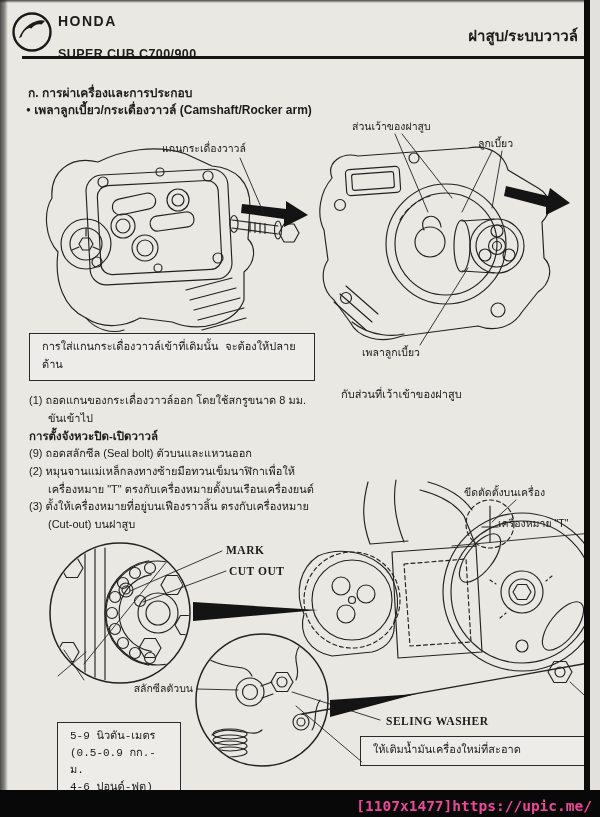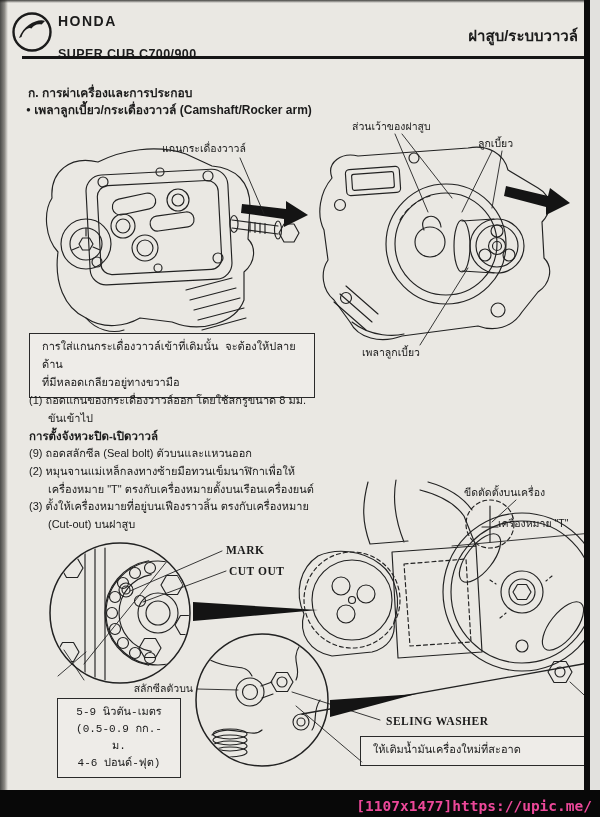--- a/index.html
+++ b/index.html
@@ -133,28 +133,28 @@
       <path d="M420,345 L468,268" stroke-width="0.9"></path>
     </g>
     <text x="352" y="130" font-size="10.5" stroke="none">ส่วนเว้าของฝาสูบ</text>
     <text x="478" y="147" font-size="10.5" stroke="none">ลูกเบี้ยว</text>
     <text x="362" y="356" font-size="10.5" stroke="none">เพลาลูกเบี้ยว</text>
   </g>
 </svg>
 
 <div class="abs box thai" style="left:29px;top:333px;width:260px;">
   <div>การใส่แกนกระเดื่องวาวล์เข้าที่เดิมนั้น  จะต้องให้ปลายด้าน</div>
-  <div>ที่มีหลอดเกลียวอยู่ทางขวามือ</div>
 </div>
 
 <div class="abs thai" style="left:29px;top:392px;width:292px;">
   <div>(1) ถอดแกนของกระเดื่องวาวล์ออก  โดยใช้สกรูขนาด 8 มม.</div>
   <div class="indent">ขันเข้าไป</div>
 </div>
 <div class="abs thai" style="left:322px;top:386px;width:264px;">
+  <div class="indent">กับส่วนที่เว้าเข้าของฝาสูบ</div>
 </div>
 
 <div class="abs thai bold" style="left:29px;top:427px;font-size:11.5px;">การตั้งจังหวะปิด-เปิดวาวล์</div>
 <div class="abs thai" style="left:29px;top:445px;width:300px;">
   <div>(9) ถอดสลักซีล (Seal bolt) ตัวบนและแหวนออก</div>
   <div>(2) หมุนจานแม่เหล็กลงทางซ้ายมือทวนเข็มนาฬิกาเพื่อให้</div>
   <div class="indent">เครื่องหมาย "T" ตรงกับเครื่องหมายตั้งบนเรือนเครื่องยนต์</div>
   <div>(3) ตั้งให้เครื่องหมายที่อยู่บนเฟืองราวลิ้น ตรงกับเครื่องหมาย</div>
   <div class="indent">(Cut-out) บนฝาสูบ</div>
 </div>
@@ -266,21 +266,21 @@
 
     <text class="en" x="226" y="554" font-size="11.5" stroke="none">MARK</text>
     <text class="en" x="229" y="575" font-size="11.5" stroke="none">CUT OUT</text>
     <text x="464" y="496" font-size="10.5" stroke="none">ขีดตัดตั้งบนเครื่อง</text>
     <text x="498" y="527" font-size="10.5" stroke="none">เครื่องหมาย "T"</text>
     <text x="193" y="692" font-size="10.5" text-anchor="end" stroke="none">สลักซีลตัวบน</text>
     <text class="en" x="386" y="725" font-size="11.5" stroke="none">SELING WASHER</text>
   </g>
 </svg>
 
-<div class="abs box thai" style="left:57px;top:698px;width:98px;line-height:1.55;text-align:center;">
+<div class="abs box thai" style="left:57px;top:722px;width:98px;line-height:1.55;">
   <div>5-9 นิวตัน-เมตร</div>
   <div>(0.5-0.9  กก.-ม.</div>
   <div>4-6 ปอนด์-ฟุต)</div>
 </div>
 <div class="abs box thai" style="left:360px;top:736px;width:212px;">
   <div>ให้เติมน้ำมันเครื่องใหม่ที่สะอาด</div>
 </div>
 
 <div class="abs edge-left"></div>
 <div class="abs edge-top"></div>

